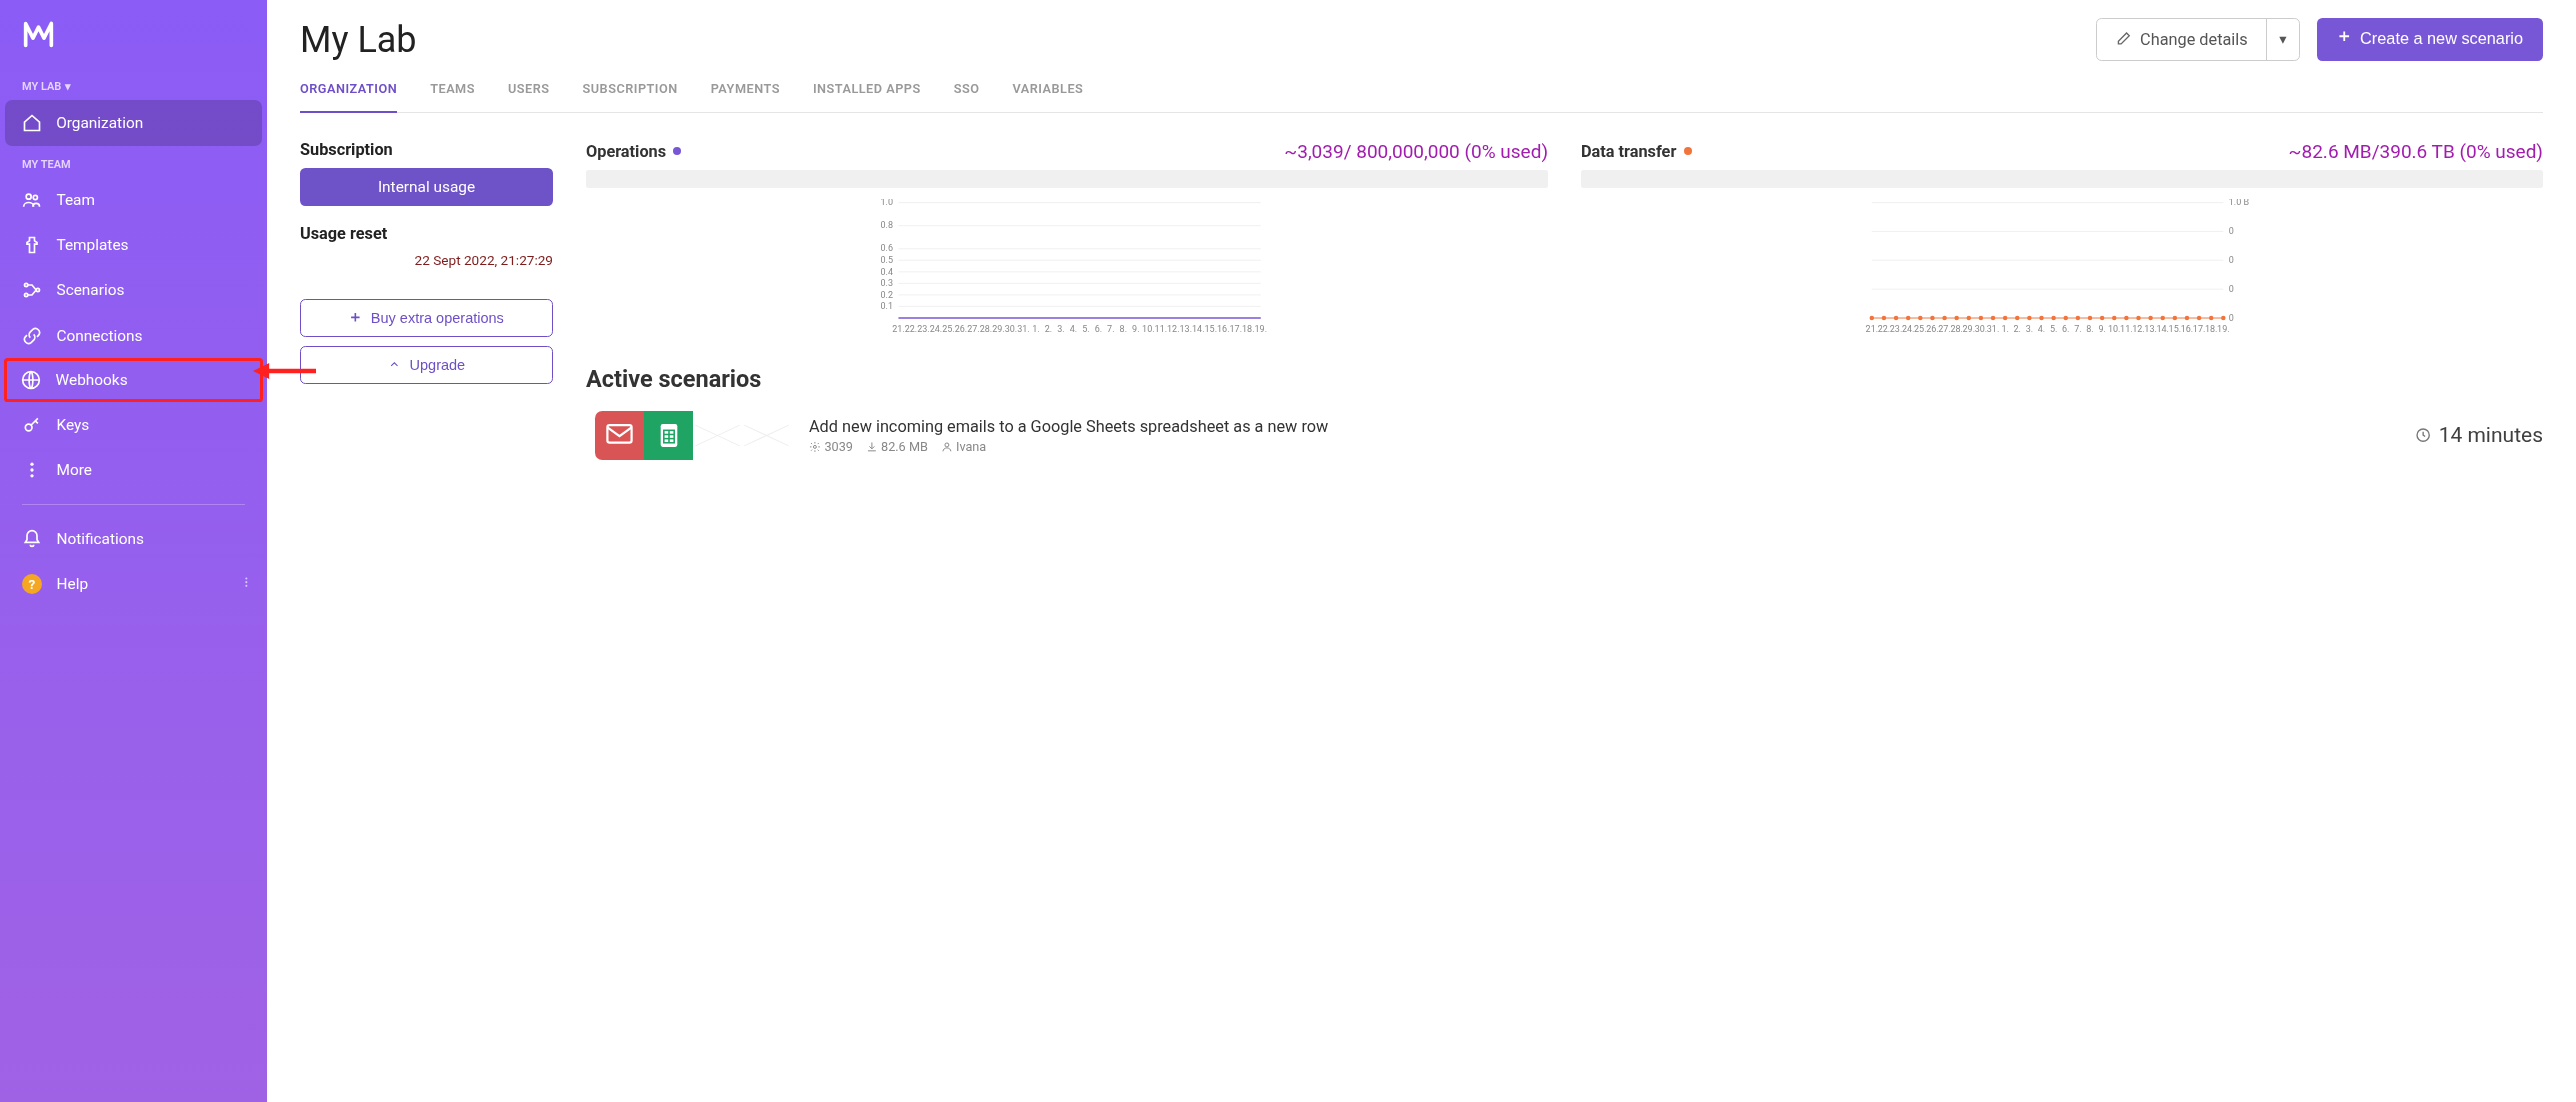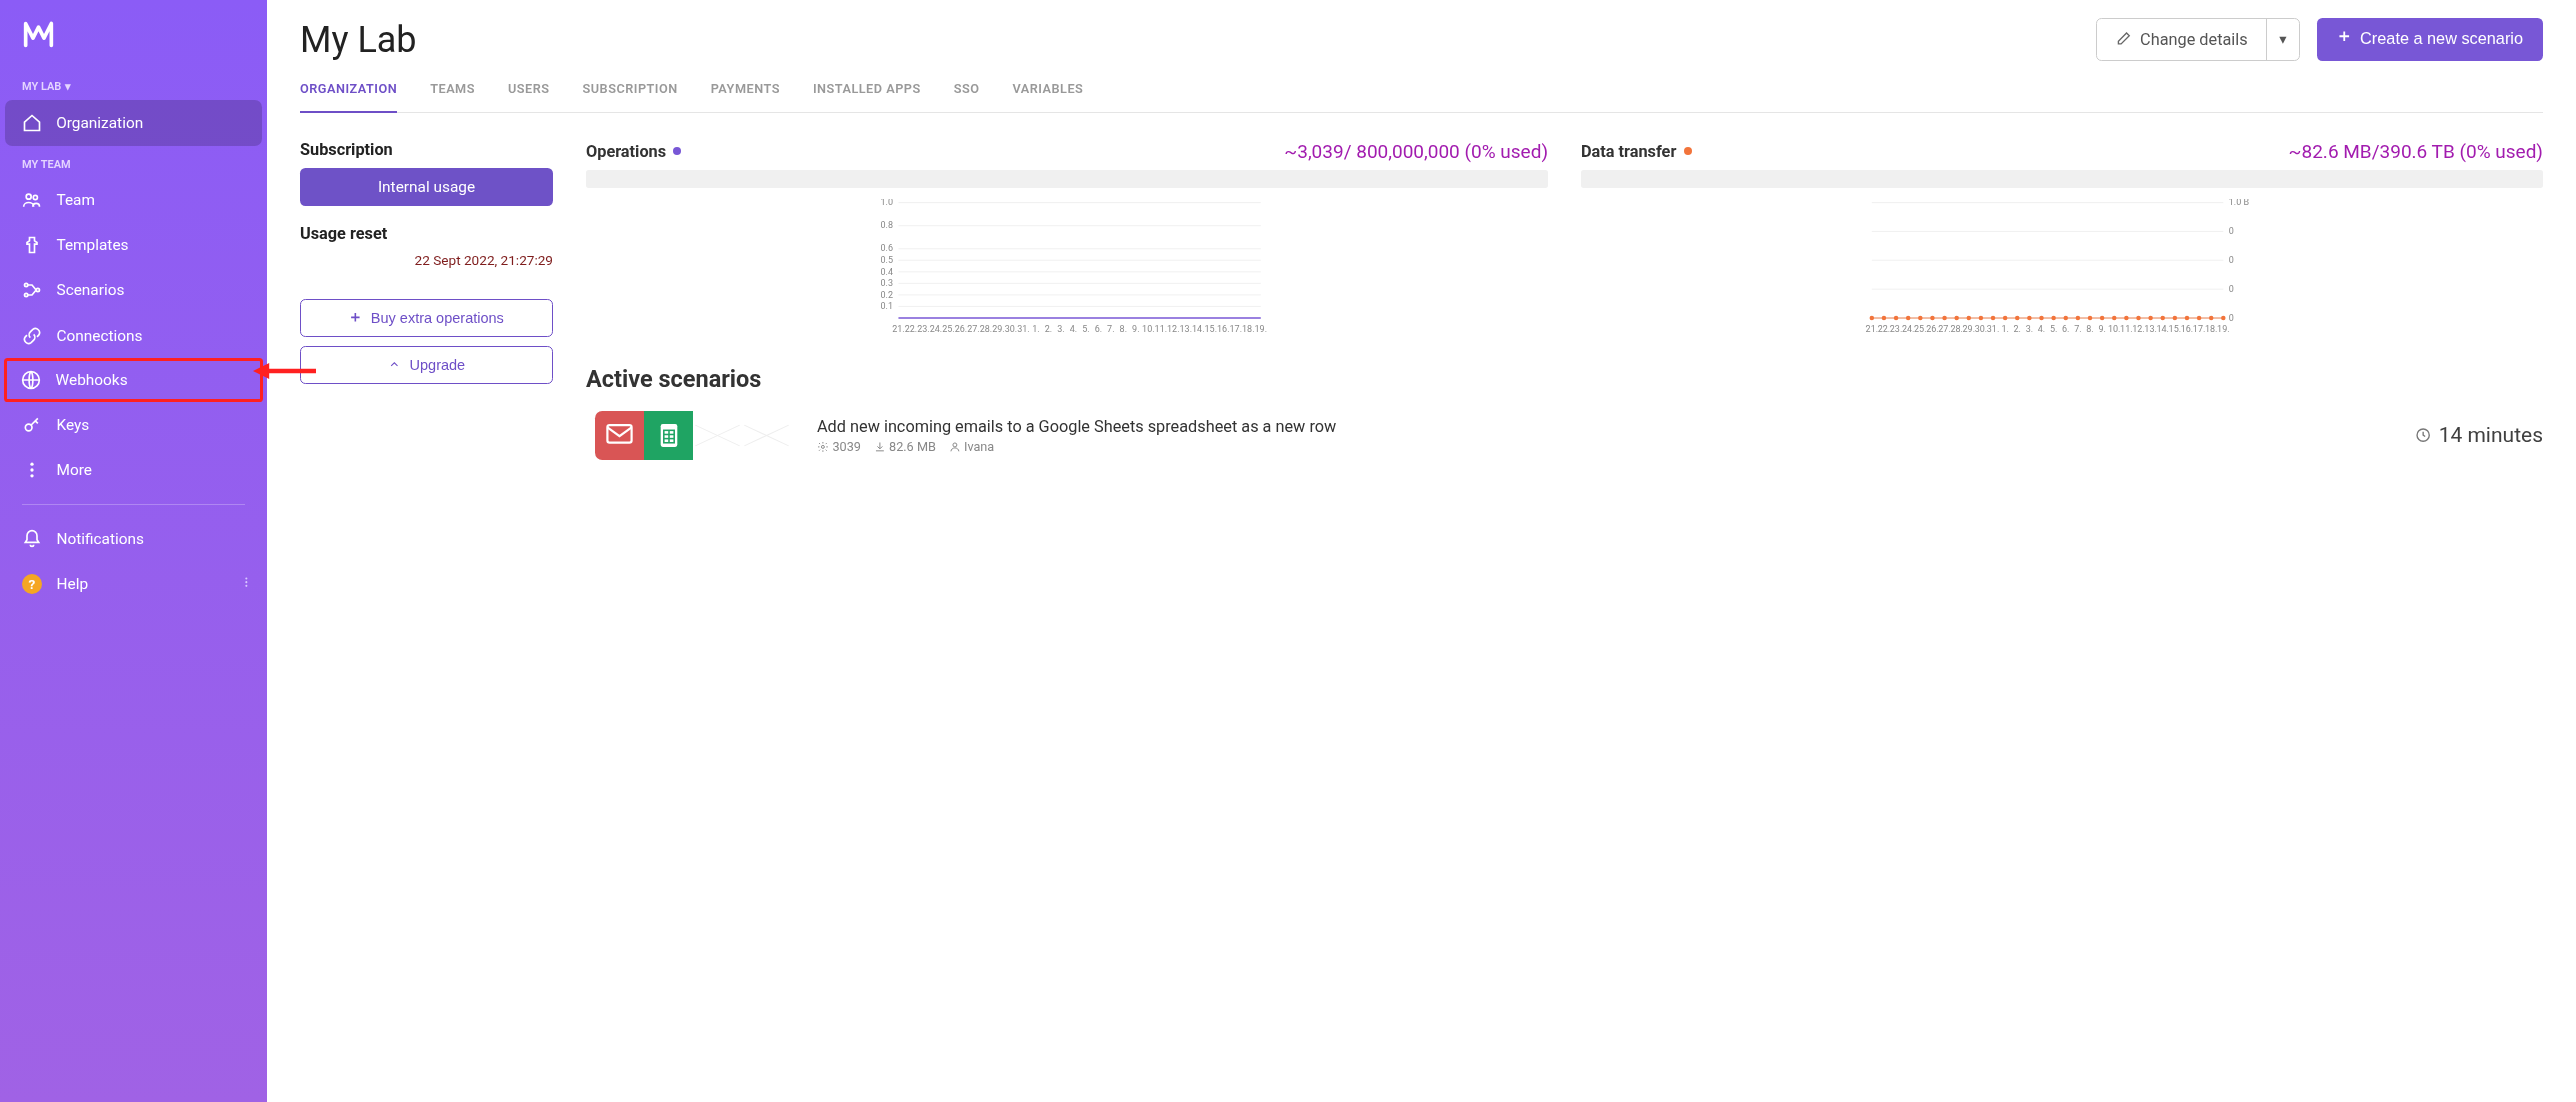--- a/index.html
+++ b/index.html
@@ -59,21 +59,21 @@
 
 .chart-svg { width: 100%; height: 137px; }
 .chart-svg text { font-size: 10px; fill: #888; }
 .ops-line { stroke: #7857d6; stroke-width: 1.5; fill: none; }
 .data-line { stroke: #f2743b; stroke-width: 1.5; fill: none; }
 .data-dot { fill: #f2743b; }
 .grid-line { stroke: #eee; stroke-width: 1; }
 
 
 .section-title { font-size: 23.5px; font-weight: 700; color: #333; margin: 25px 0 18px; }
-.scenario-row { display: flex; align-items: center; gap: 26px; padding-left: 9px; }
+.scenario-row { display: flex; align-items: center; gap: 18px; padding-left: 9px; }
 .scenario-icons { display: flex; }
 .sc-icon { width: 49px; height: 49px; display: flex; align-items: center; justify-content: center; }
 .sc-email { background: #d95555; border-radius: 7.2px 0 0 7.2px; }
 .sc-sheets { background: #1fa463; }
 .sc-blank { background: #fff; position: relative; }
 .sc-blank::before, .sc-blank::after { content:""; position:absolute; width:49px; height:0.9px; background:#eee; top:50%; left:0; }
 .sc-blank::before { transform: rotate(25deg); }
 .sc-blank::after { transform: rotate(-25deg); }
 .scenario-info { flex: 1; }
 .scenario-name { font-size: 16.3px; color: #333; margin-bottom: 3.6px; }

